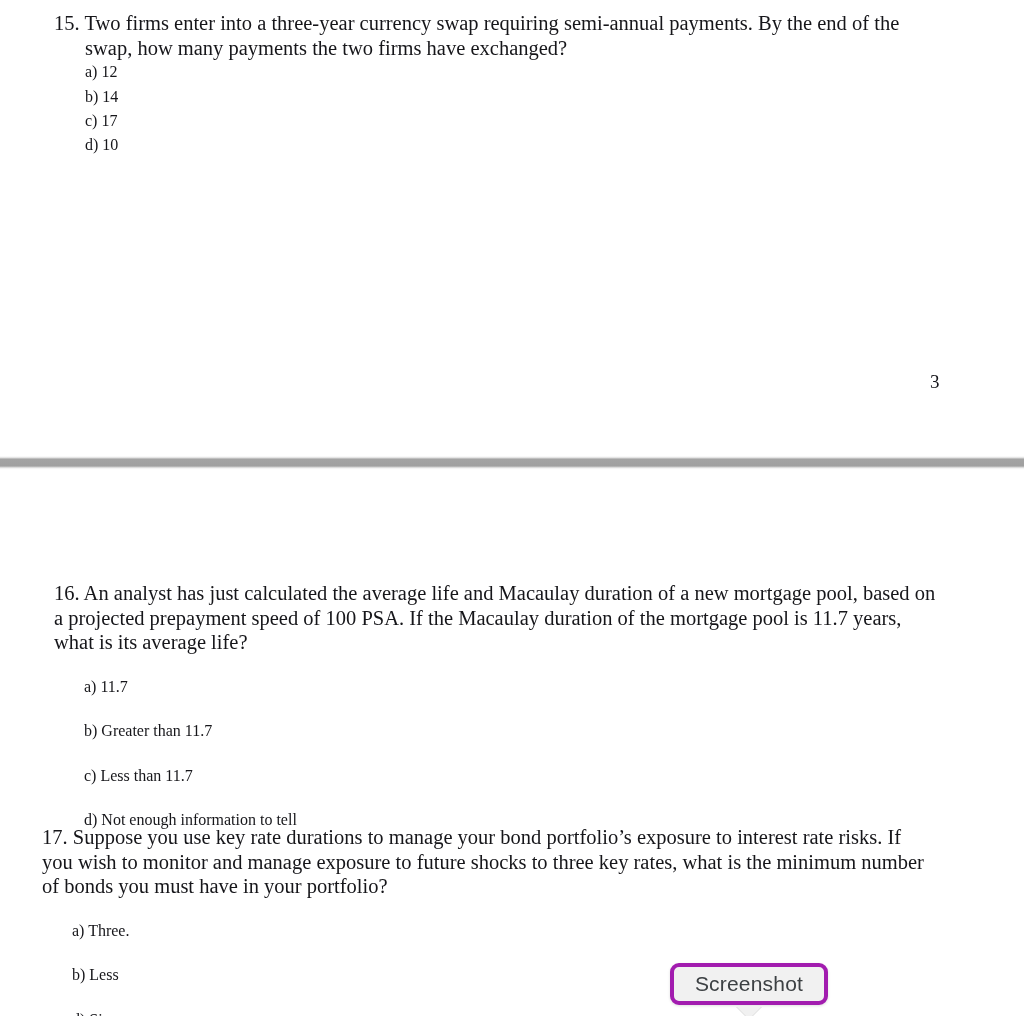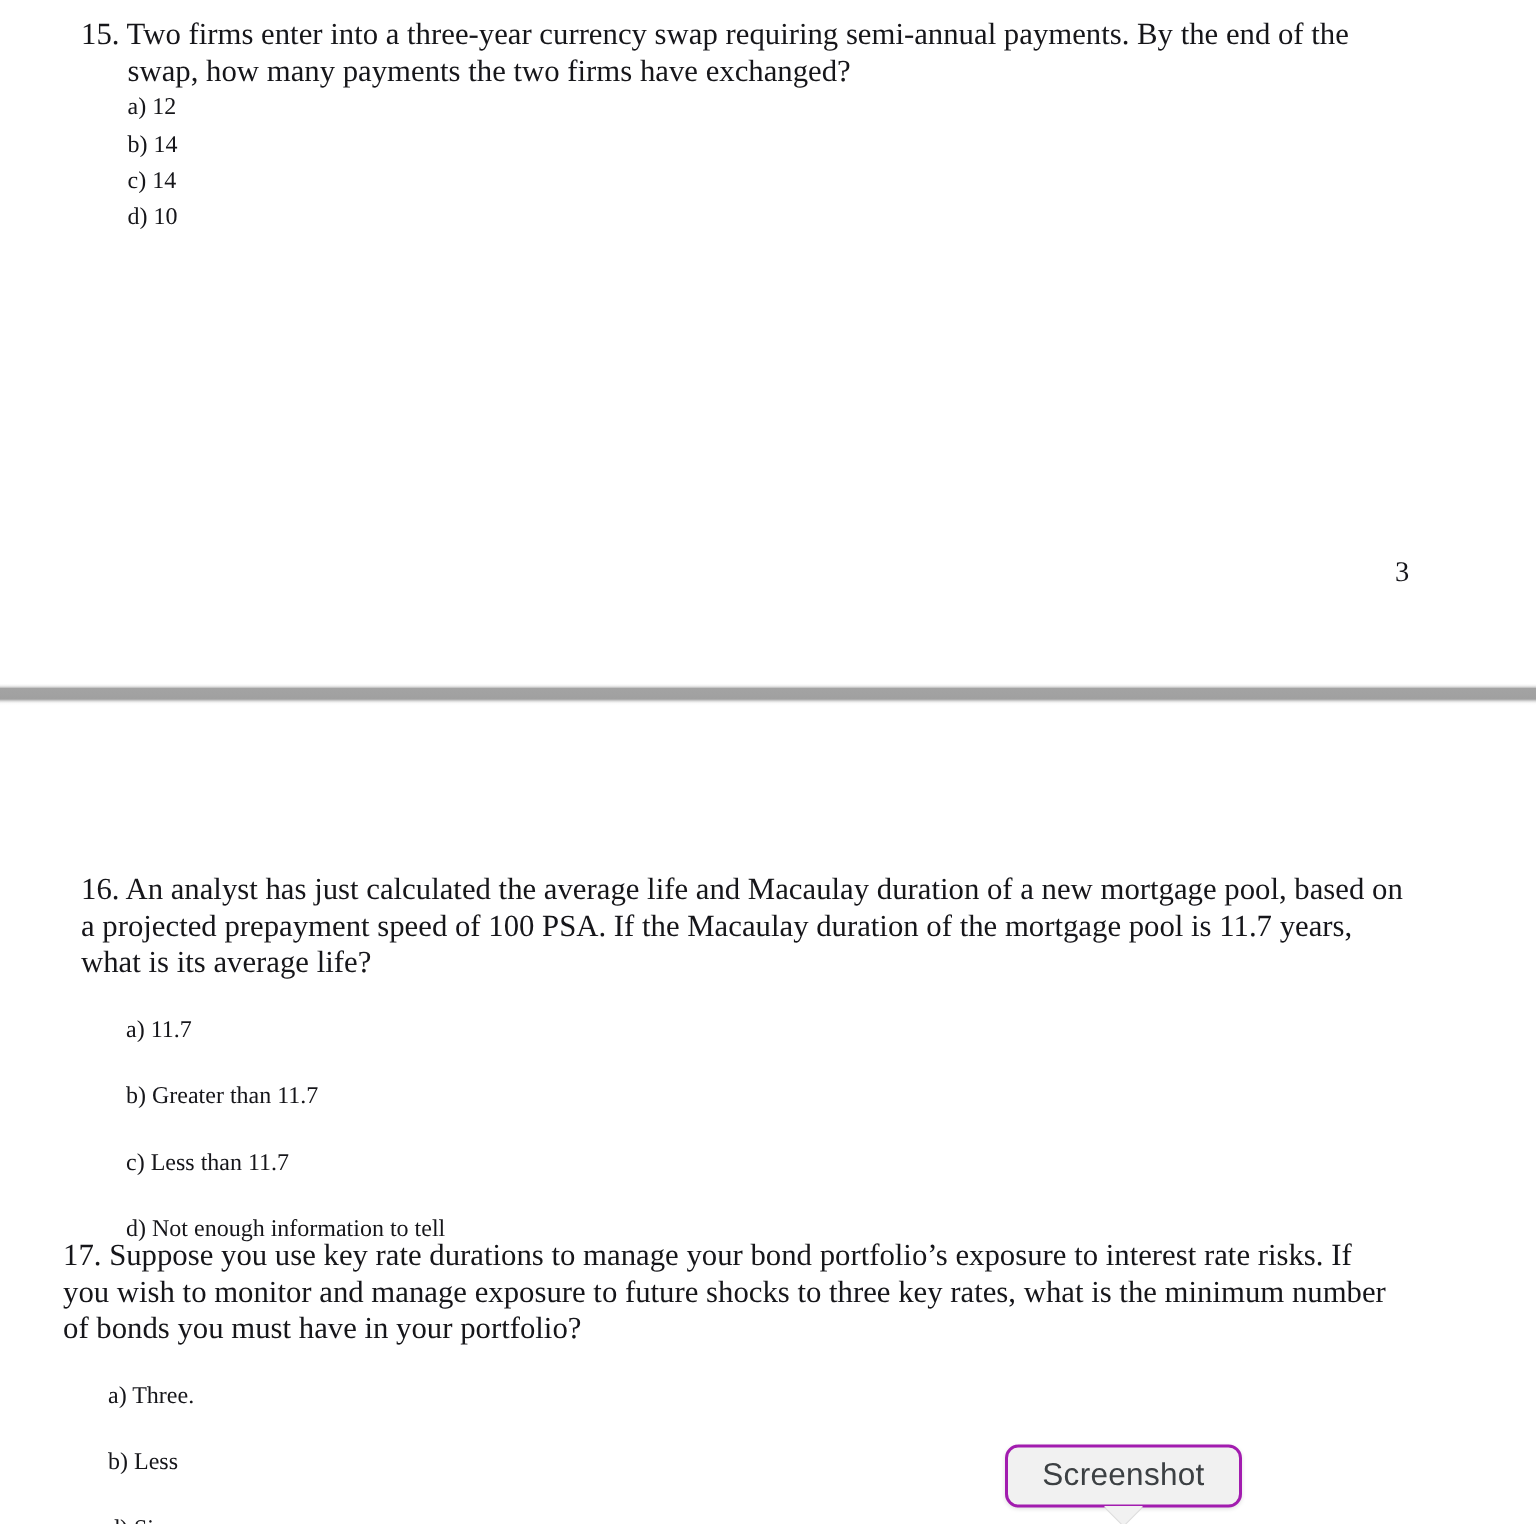--- a/index.html
+++ b/index.html
@@ -92,21 +92,21 @@
 
   
   #screenshot-tooltip {
     position: absolute;
     left: 670px;
     top: 963px;
     width: 158px;
     height: 42px;
     box-sizing: border-box;
     background: #f1f1f1;
-    border: 2px solid #a21caf;
+    border: 4px solid #a21caf;
     border-radius: 9px;
     box-shadow: 0 1px 3px rgba(0,0,0,0.13);
     display: flex;
     align-items: center;
     justify-content: center;
   }
   #screenshot-tooltip .tip-label {
     font-family: "Liberation Sans", "DejaVu Sans", sans-serif;
     font-size: 21px;
     color: #3c4043;
@@ -137,21 +137,21 @@
 <body>
 
 <div class="page-section" id="page-top">
 
   <div class="question" style="left:54px; top:11px; width:888px;">
     <p class="q-body hanging">15. Two firms enter into a three-year currency swap requiring semi-annual payments. By the end of the swap, how many payments the two firms have exchanged?</p>
 
     <ul class="options options-indent-31">
       <li class="option">a) 12</li>
       <li class="option">b) 14</li>
-      <li class="option">c) 14</li>
+      <li class="option">c) 17</li>
       <li class="option">d) 10</li>
     </ul>
   </div>
 
   <div id="page-number">3</div>
 
 </div>
 
 <div id="page-separator"></div>
 

